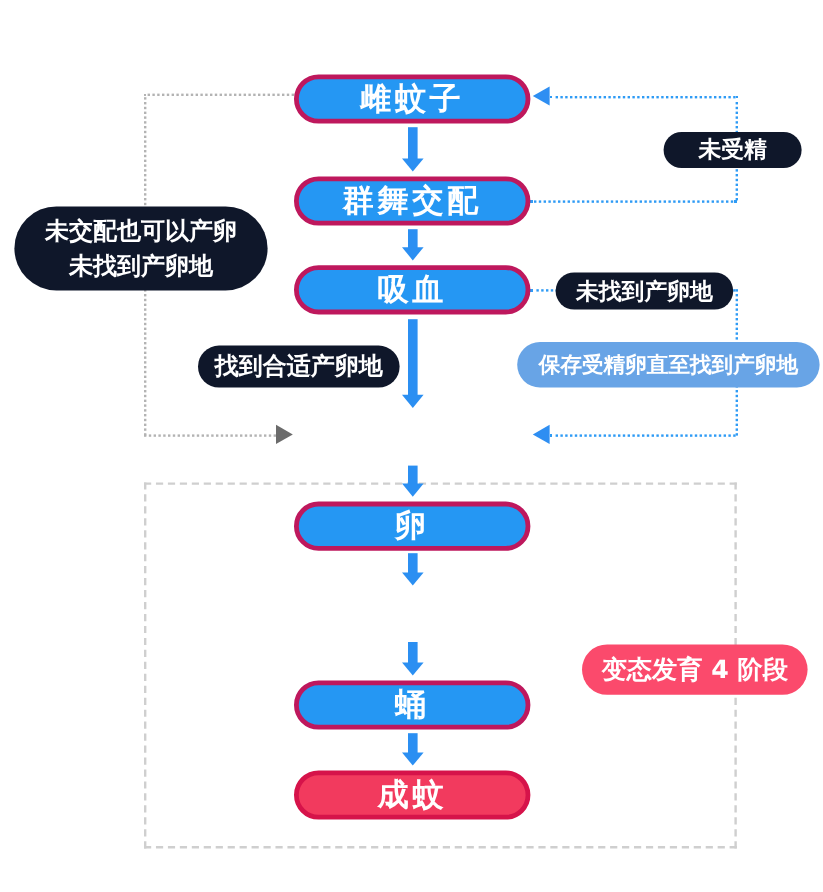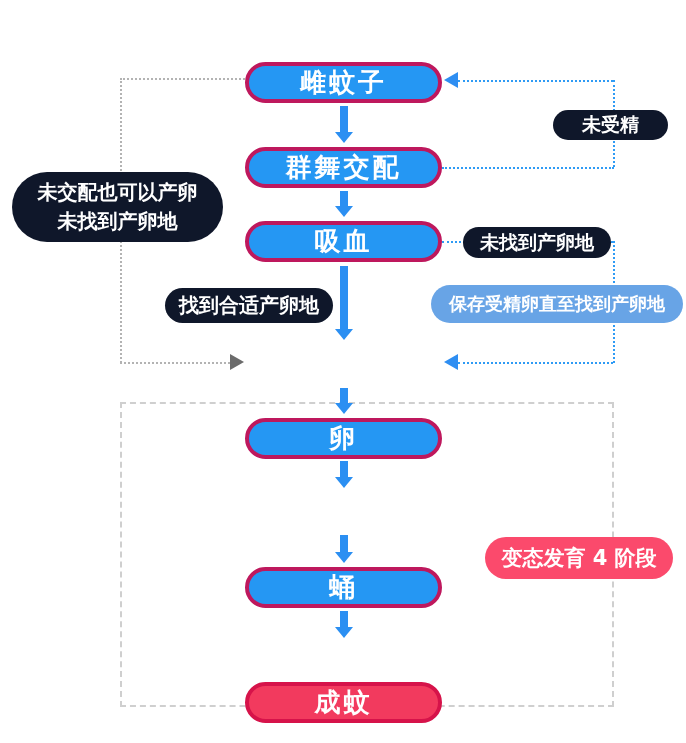--- a/index.html
+++ b/index.html
@@ -92,21 +92,21 @@
   <div class="flow-arrow" style="top:388px; height:16px;"></div>
   <div class="flow-arrow" style="top:461px; height:17px;"></div>
   <div class="flow-arrow" style="top:535px; height:18px;"></div>
   <div class="flow-arrow" style="top:611px; height:17px;"></div>
 
   <div class="node" style="top:62px;">雌蚊子</div>
   <div class="node" style="top:147px;">群舞交配</div>
   <div class="node" style="top:221px;">吸血</div>
   <div class="node" style="top:418px;">卵</div>
   <div class="node" style="top:567px;">蛹</div>
-  <div class="node red" style="top:642px;margin-top:40px;">成蚊</div>
+  <div class="node red" style="top:642px;">成蚊</div>
 
   <div class="pill" style="left:553px; top:110px; width:115px; height:30px; font-size:19px;">未受精</div>
 
   <div class="pill multiline" style="left:12px; top:172px; width:211px; height:70px; font-size:20px;">
     <span>未交配也可以产卵</span>
     <span>未找到产卵地</span>
   </div>
 
   <div class="pill" style="left:463px; top:227px; width:148px; height:31px; font-size:19px;">未找到产卵地</div>
 

